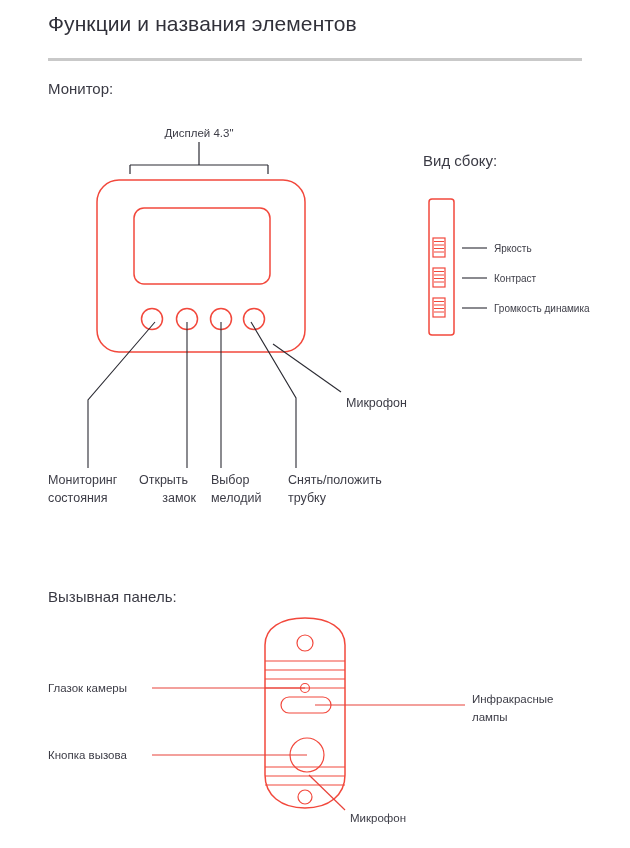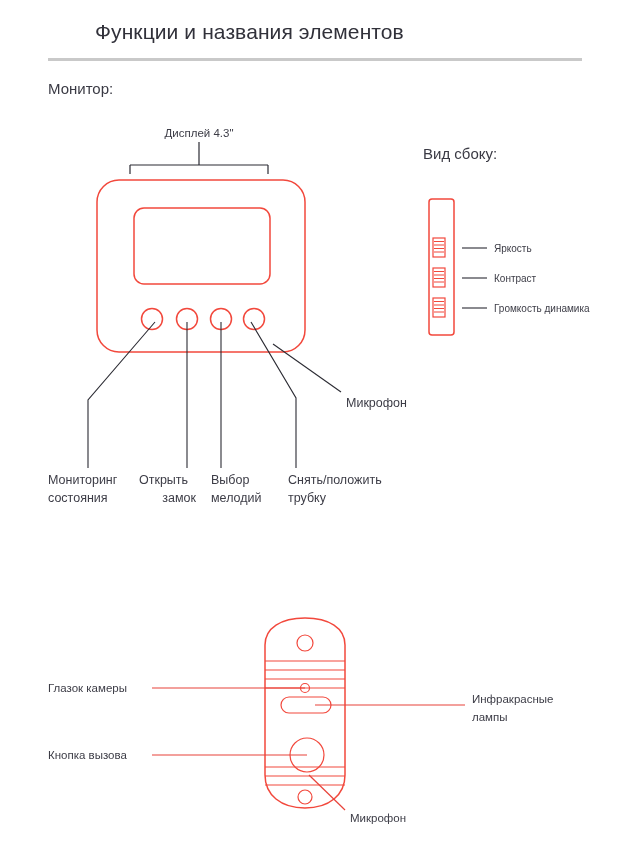--- a/index.html
+++ b/index.html
@@ -20,47 +20,46 @@
 
   .page {
     position: absolute;
     inset: 0;
   }
 
   
   .page-title {
     position: absolute;
     left: 48px;
-    top: 20px;
+    top: 12px;
     font-size: 21px;
     font-weight: 400;
     color: #31313a;
     letter-spacing: 0.1px;
     white-space: nowrap;
-    margin-left: 47px;
   }
   .title-rule {
     position: absolute;
     left: 48px;
     top: 58px;
     width: 534px;
     height: 3px;
     background: #c9c9c9;
   }
 
   
   .section-heading {
     position: absolute;
     font-size: 15px;
     font-weight: 400;
     color: #3a3a44;
     white-space: nowrap;
   }
   #heading-monitor { left: 48px; top: 80px; }
-  #heading-side    { left: 423px; top: 145px; }
+  #heading-side    { left: 423px; top: 152px; }
   #heading-panel   { left: 48px; top: 588px; }
 
   
   .diagram {
     position: absolute;
     left: 0;
     top: 0;
     width: 630px;
     height: 848px;
   }
@@ -81,20 +80,21 @@
 </head>
 <body>
 
 <div class="page">
 
   <div class="page-title">Функции и названия элементов</div>
   <div class="title-rule"></div>
 
   <div class="section-heading" id="heading-monitor">Монитор:</div>
   <div class="section-heading" id="heading-side">Вид сбоку:</div>
+  <div class="section-heading" id="heading-panel">Вызывная панель:</div>
 
   <svg class="diagram" viewBox="0 0 630 848">
 
     <g>
       <text class="lbl" x="199" y="137" text-anchor="middle">Дисплей 4.3"</text>
       <path class="dark-bracket" d="M199 142 L199 165"></path>
       <path class="dark-bracket" d="M130 165 L268 165"></path>
       <path class="dark-bracket" d="M130 165 L130 174"></path>
       <path class="dark-bracket" d="M268 165 L268 174"></path>
     </g>

